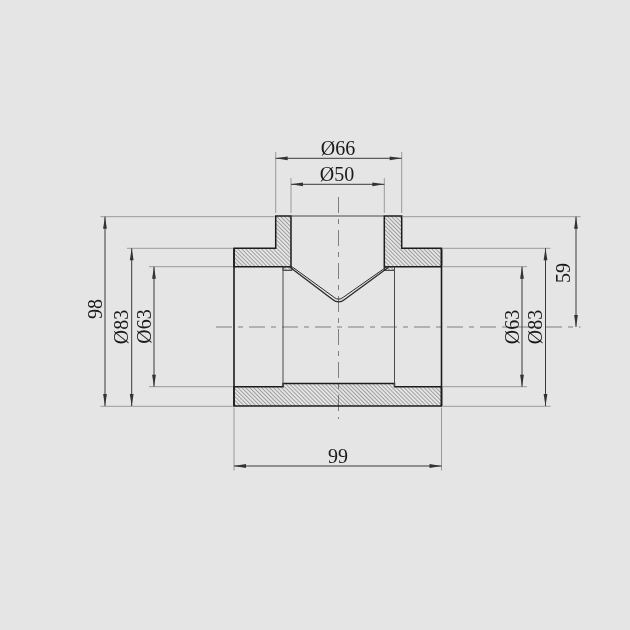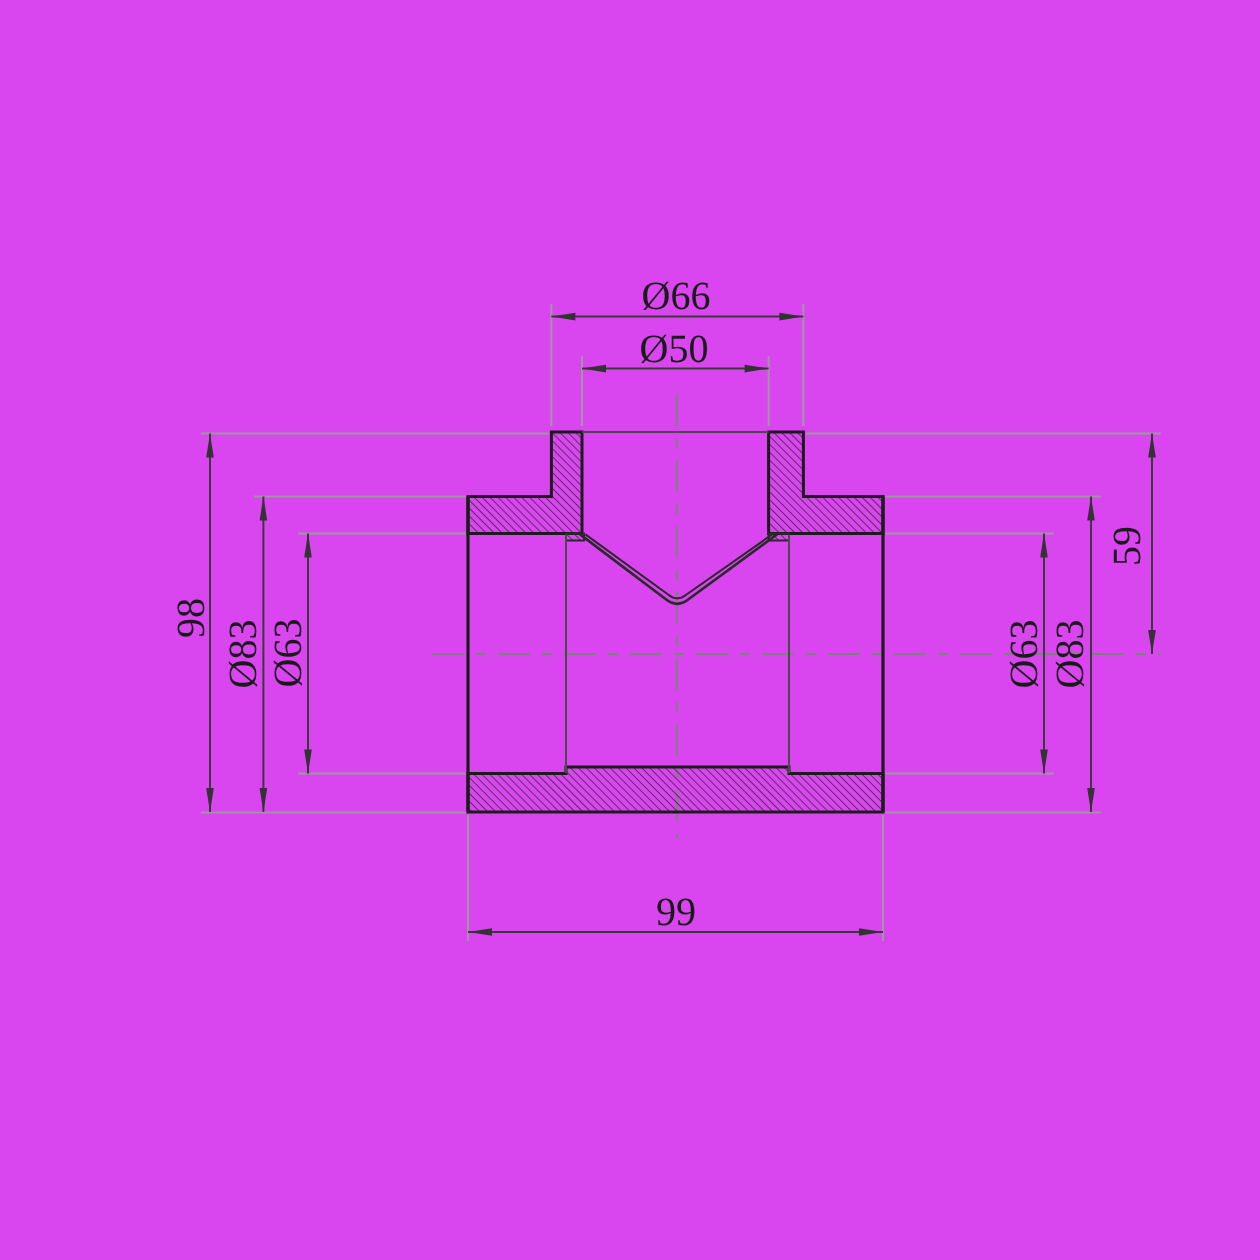--- a/index.html
+++ b/index.html
@@ -1,20 +1,20 @@
 <!DOCTYPE html>
 <html><head>
 <meta charset="utf-8">
 <style>
   html, body { margin: 0; padding: 0; background: #ffffff; }
   .canvas {
     position: relative;
     width: 630px;
     height: 630px;
-    background: #d946ef;
+    background: #e5e5e5;
     overflow: hidden;
   }
   svg { position: absolute; inset: 0; }
   
   .ol   { stroke: #1c1c1c; stroke-width: 1.6; fill: none; stroke-linecap: butt; }
   .ol2  { stroke: #4a4a4a; stroke-width: 1;   fill: none; }
   .hatched { fill: url(#hatch); stroke: #1c1c1c; stroke-width: 1.5; }
   .hatched-sm { fill: url(#hatch); stroke: #2a2a2a; stroke-width: 1; }
   .dim  { stroke: #3a3a3a; stroke-width: 1; fill: none; }
   .arr  { fill: #333333; stroke: none; }

